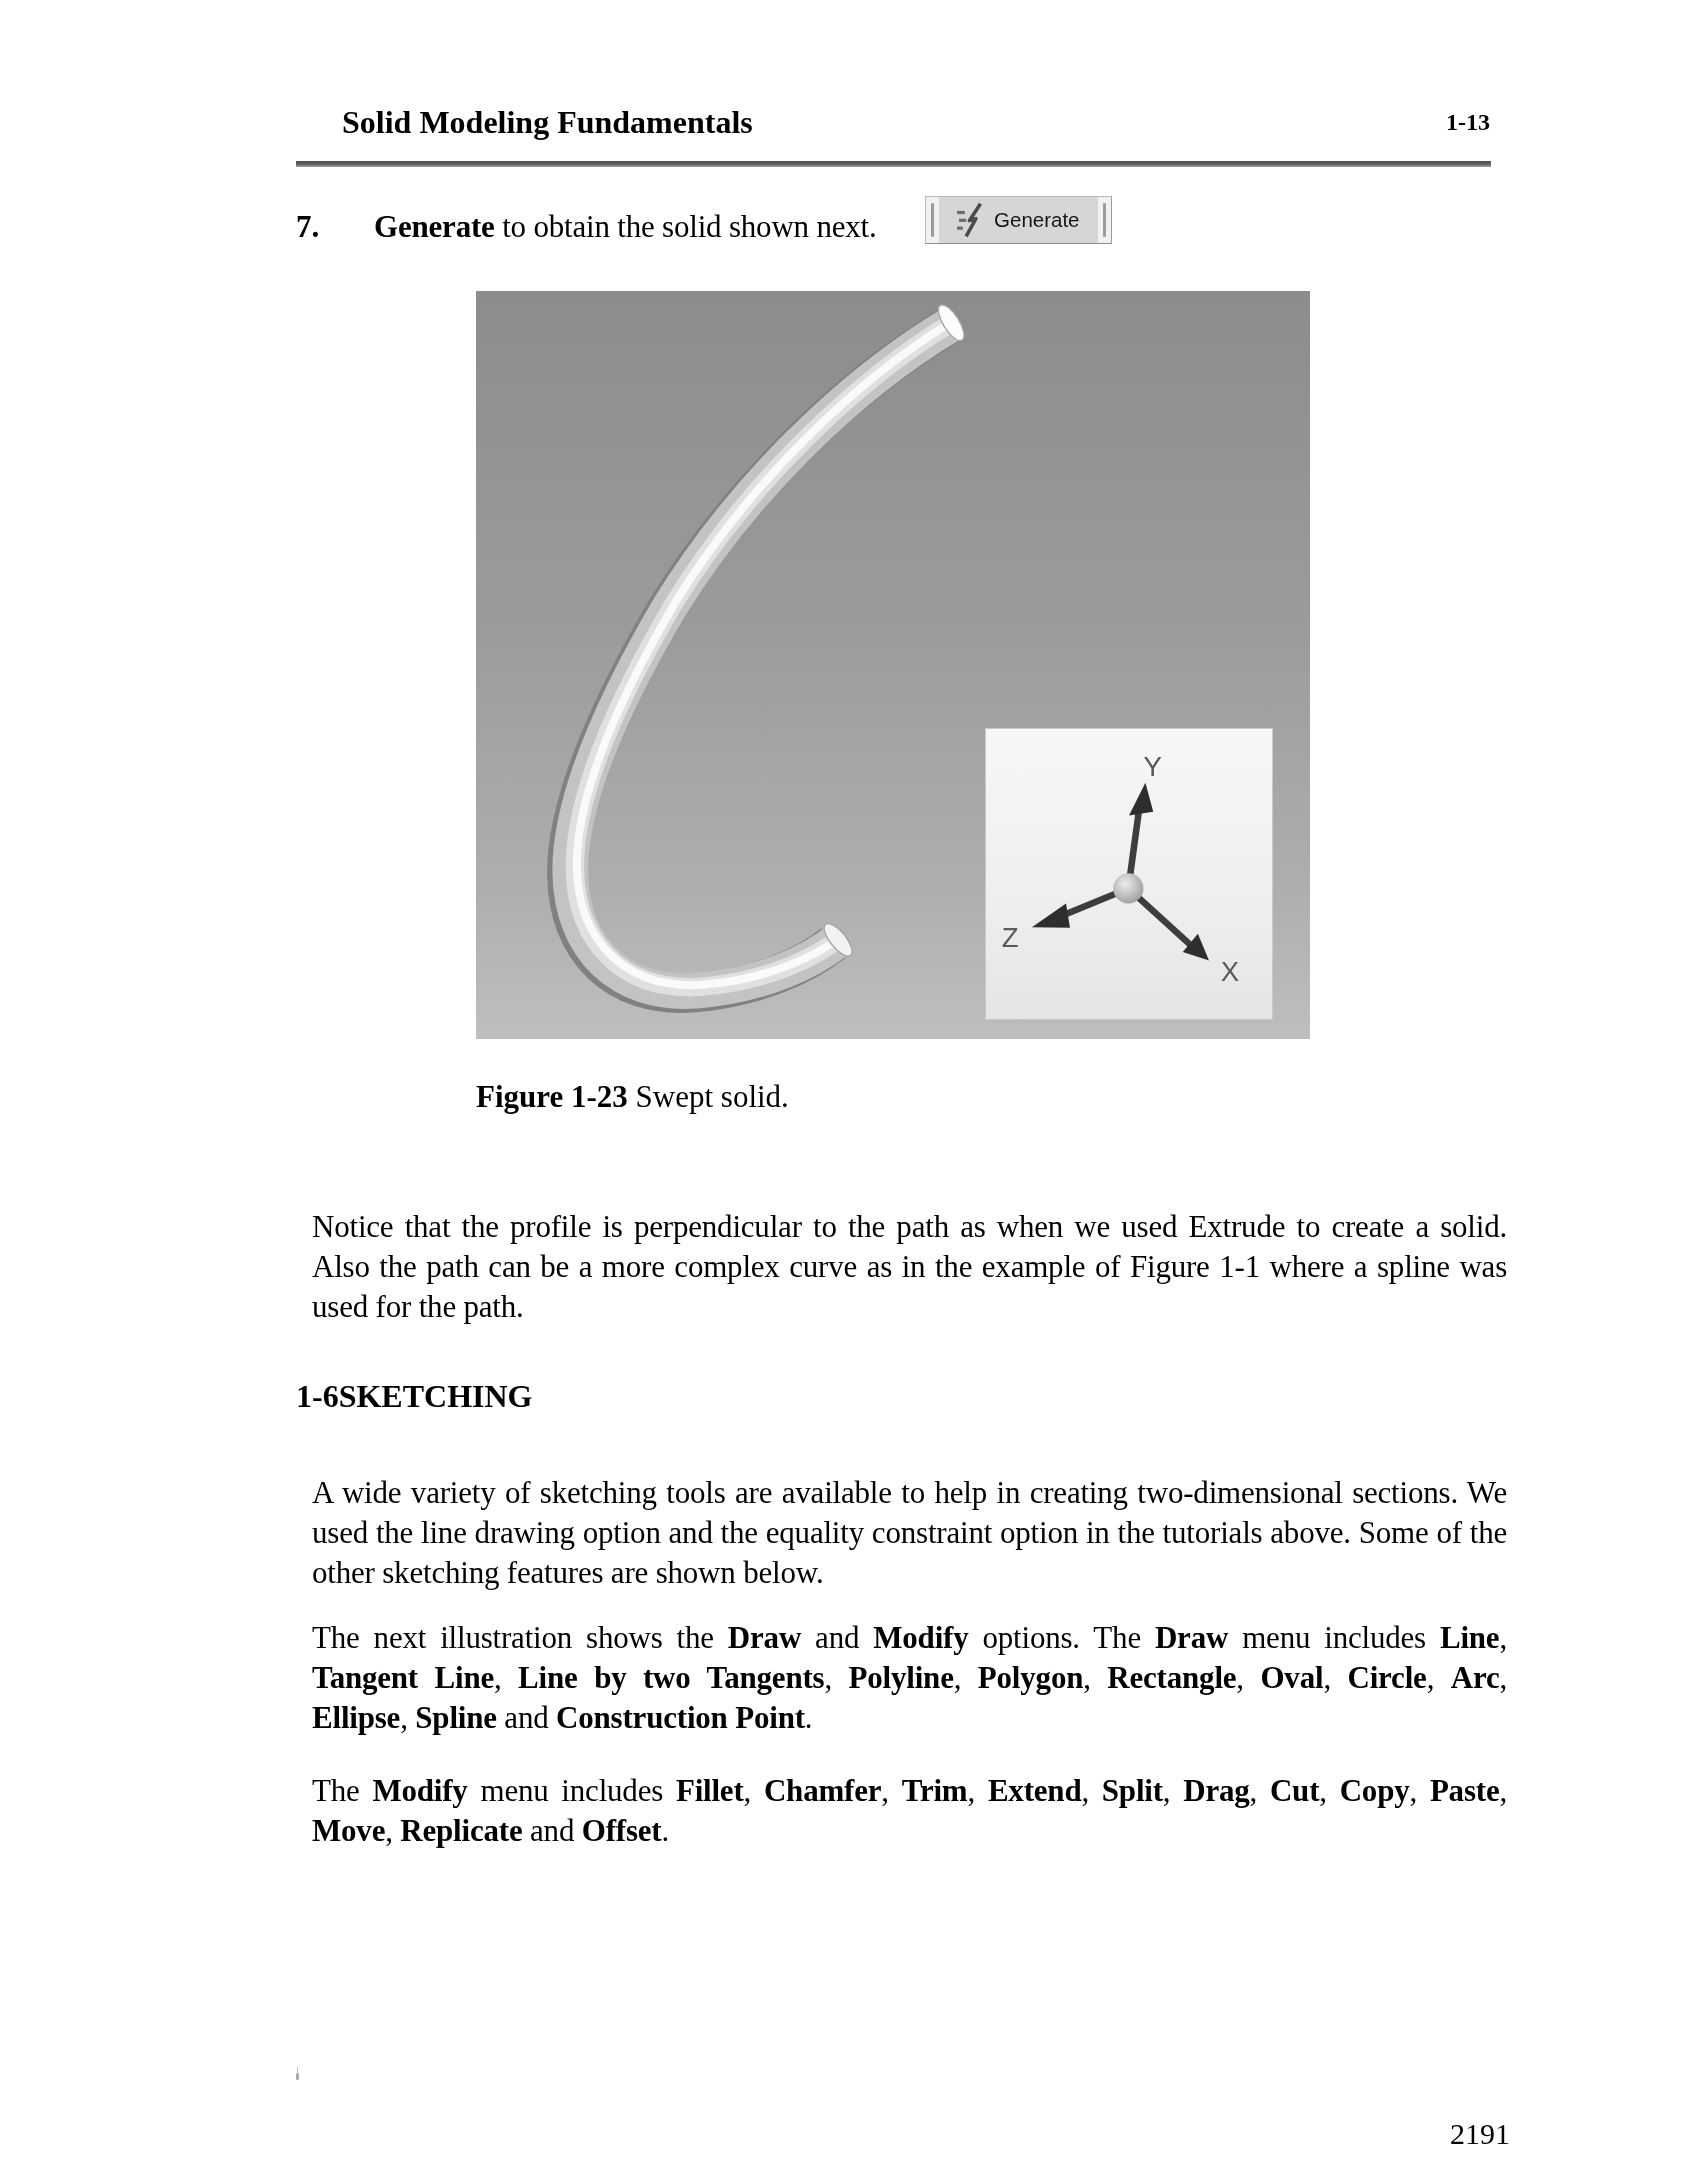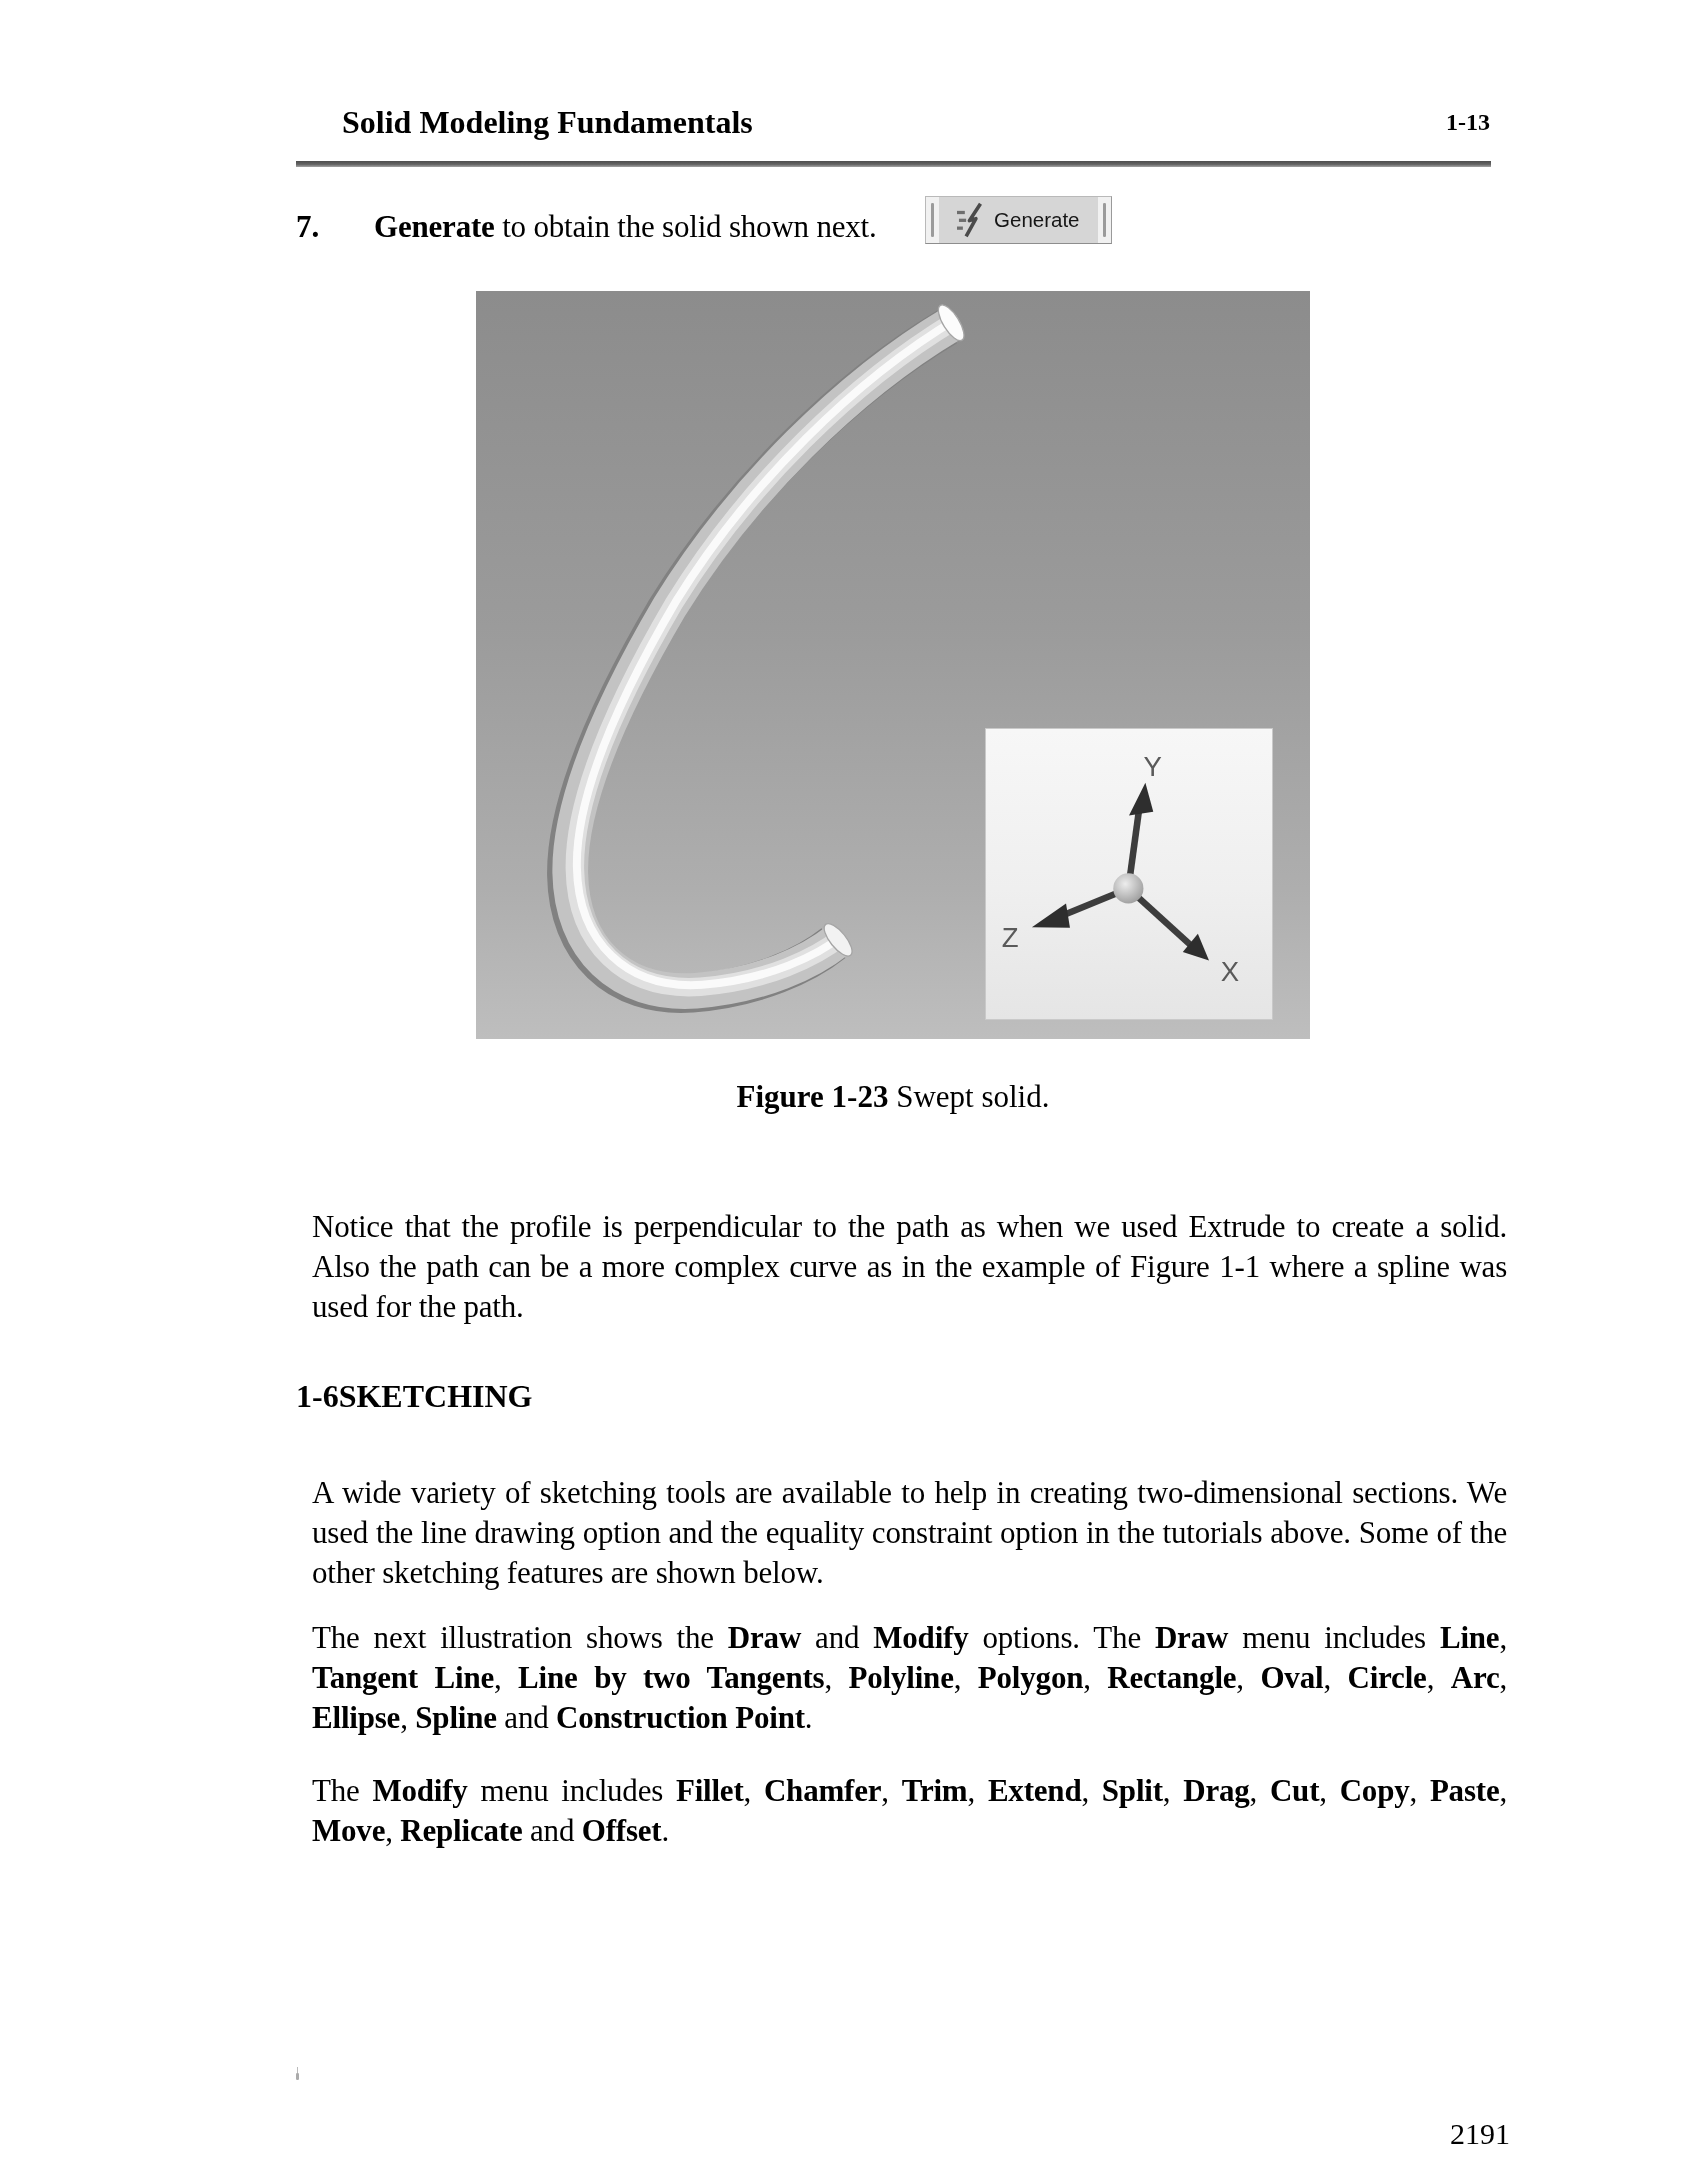--- a/index.html
+++ b/index.html
@@ -29,21 +29,21 @@
   .viewport{position:absolute;left:476px;top:291px;width:834px;height:748px;
             background:linear-gradient(180deg,#8c8c8c 0%,#9b9b9b 45%,#aeaeae 80%,#bebebe 100%);}
   .tube-svg{position:absolute;left:0;top:0;width:100%;height:100%;}
   .triad{position:absolute;left:509px;top:437px;width:288px;height:292px;
          background:linear-gradient(180deg,#f7f7f7 0%,#efefef 55%,#e5e5e5 100%);
          border:0.7px solid #c9c9c9;box-sizing:border-box;}
   .triad svg{width:100%;height:100%;display:block;}
   .axis-label{font-family:"Liberation Sans", sans-serif;font-size:42px;fill:#5a5a5a;}
 
   
-  .caption{position:absolute;left:476px;top:1078px;width:834px;text-align:center;
+  .caption{position:absolute;left:476px;top:1078px;width:834px;text-align:left;
            font-size:31px;line-height:38px;}
 
   
   .body{position:absolute;left:296px;width:1195px;margin:16px;font-size:31px;line-height:40px;
         text-align:justify;letter-spacing:-0.2px;}
   .p-notice{top:1191px;}
   .p-sketch{top:1457px;}
   .p-draw{top:1602px;}
   .p-modify{top:1755px;}
 

